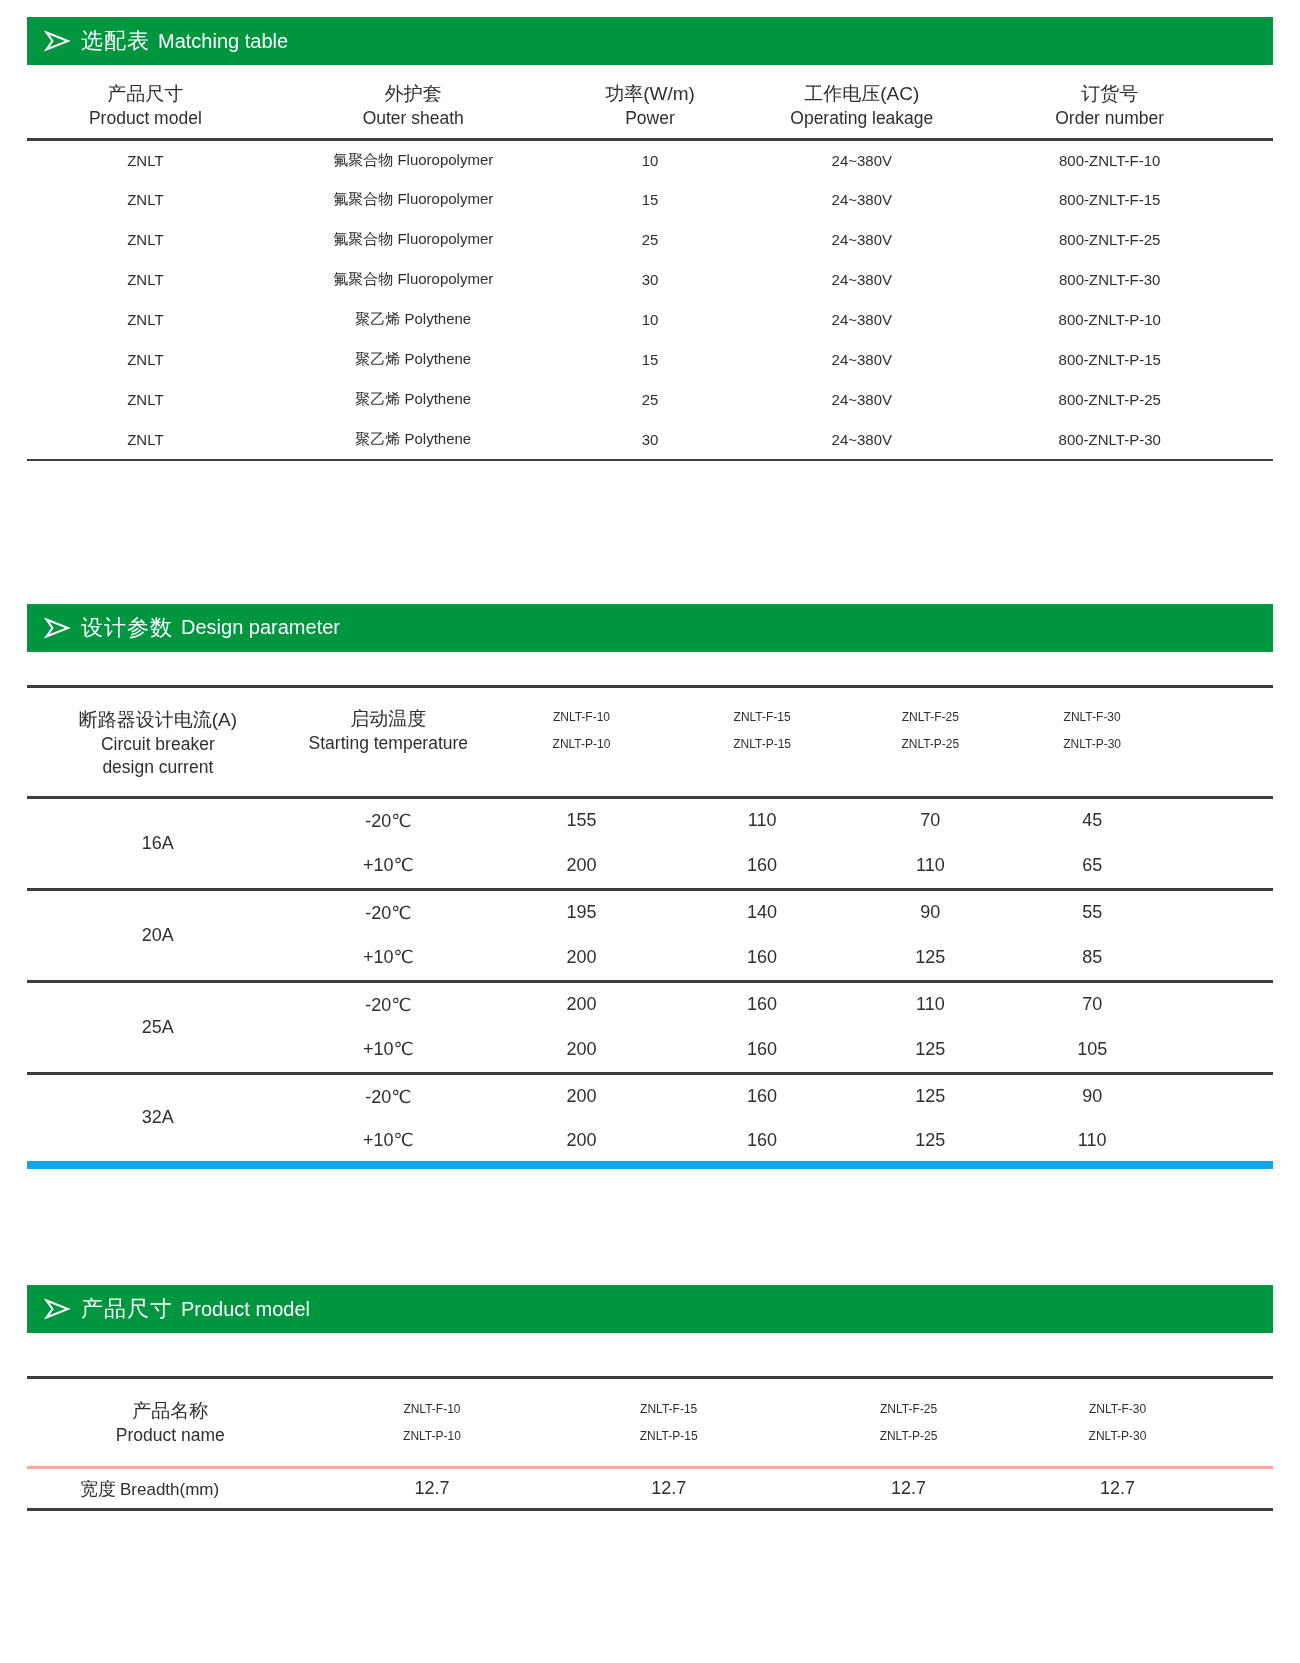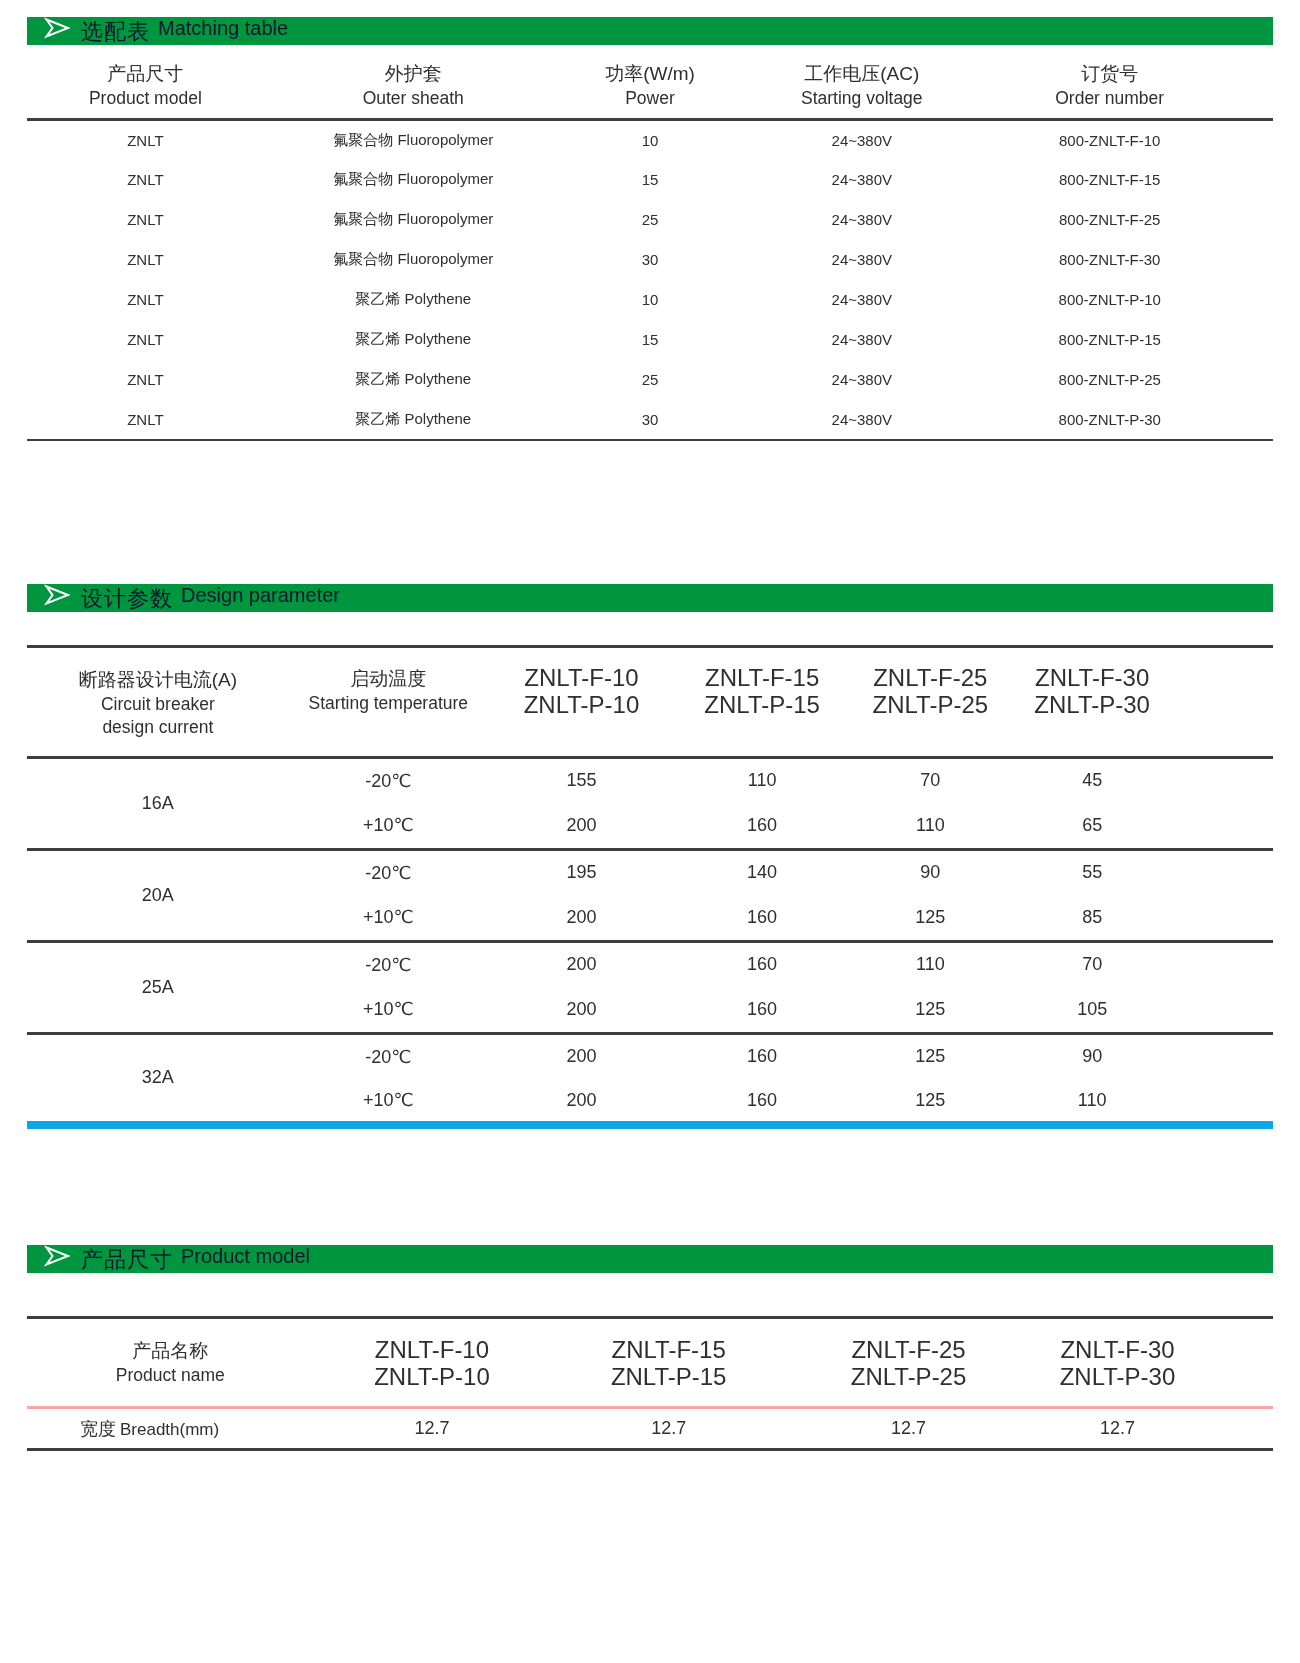--- a/index.html
+++ b/index.html
@@ -8,25 +8,25 @@
     width:1300px; height:1663px;
     font-family:"Liberation Sans","DejaVu Sans",sans-serif;
     color:#2f2f2f;
     position:relative;
     overflow:hidden;
   }
   .content { padding:17px 27px 0 27px; }
 
   
   .green-bar {
-    height:28px;
+    height:48px;
     background:#009640;
-    color:#0f172a;
+    color:#ffffff;
     display:flex;
-    align-items:flex-start;
+    align-items:center;
     padding-left:17px;
   }
   .green-bar .arrow { display:flex; align-items:center; margin-right:10px; }
   .bar-title-zh { font-size:22px; letter-spacing:1px; margin-right:8px; }
   .bar-title-en { font-size:20px; }
 
   table { border-collapse:collapse; width:100%; table-layout:fixed; }
   td, th { text-align:center; vertical-align:middle; font-weight:normal; }
 
   .zh-line { font-size:19px; line-height:26px; display:block; }
@@ -41,21 +41,21 @@
   
   .design-sec { margin-top:143px; }
   .design-note { margin:16px 0 0 53px; }
   .design-note .note-zh { font-size:18px; line-height:25px; display:block; }
   .design-note .note-en { font-size:17px; line-height:24px; display:block; }
   .design-table { margin-top:33px; border-top:3px solid #3d3d3d; border-bottom:8px solid #0ea5e9; }
   .design-table thead th { padding:16px 0 14px 0; border-bottom:3px solid #3d3d3d; }
   .design-table tbody td { height:46px; font-size:18px; }
   .design-table tr.group-start td { border-top:3px solid #3d3d3d; }
   .design-table th:last-child, .design-table td:last-child { padding-right:100px; }
-  .model-f, .model-p { display:block; font-size:24px; line-height:27px; }
+  .model-f, .model-p { display:block; font-size:12px; line-height:27px; }
   .spacer-line { display:block; line-height:24px; font-size:17.5px; visibility:hidden; }
 
   
   .size-sec { margin-top:116px; }
   .size-table { margin-top:43px; border-top:3px solid #3d3d3d; border-bottom:3px solid #3d3d3d; }
   .size-table thead th { height:90px; border-bottom:3px solid #fca5a5; }
   .size-table tbody td { height:42px; font-size:18px; }
   .size-table th:last-child, .size-table td:last-child { padding-right:68px; }
   .size-row-label { text-align:left; padding-left:53px; }
   .size-row-label .lbl-zh { font-size:18px; margin-right:4px; }
@@ -94,21 +94,21 @@
           <th>
             <span class="zh-line">外护套</span>
             <span class="en-line">Outer sheath</span>
           </th>
           <th>
             <span class="zh-line">功率(W/m)</span>
             <span class="en-line">Power</span>
           </th>
           <th>
             <span class="zh-line">工作电压(AC)</span>
-            <span class="en-line">Starting voltage</span>
+            <span class="en-line">Operating leakage</span>
           </th>
           <th>
             <span class="zh-line">订货号</span>
             <span class="en-line">Order number</span>
           </th>
         </tr>
       </thead>
       <tbody id="match-body">
           <tr>
             <td>ZNLT</td>

